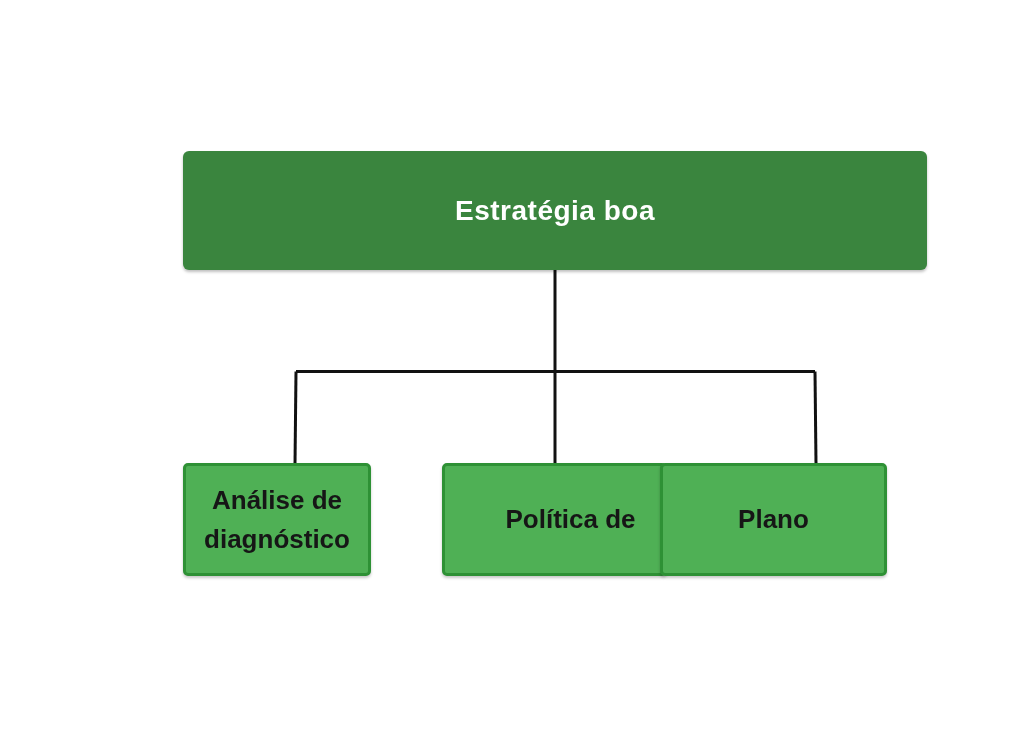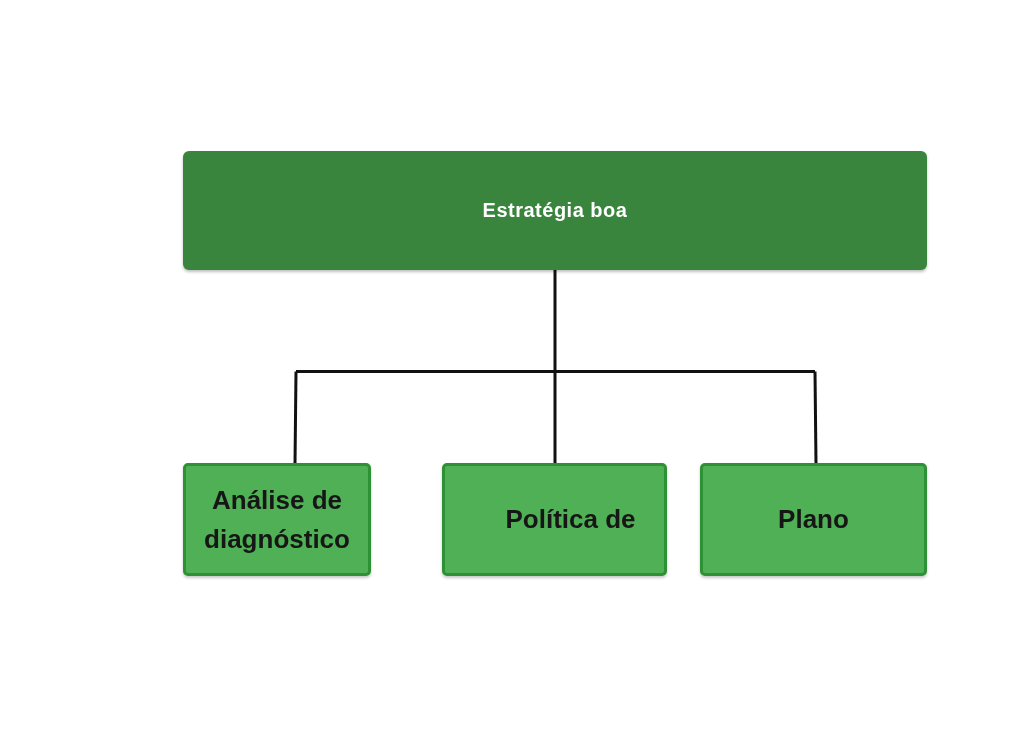--- a/index.html
+++ b/index.html
@@ -36,41 +36,41 @@
     box-sizing: border-box;
   }
   .root-box {
     left: 183px;
     top: 151px;
     width: 744px;
     height: 119px;
     background: var(--root_fill, #3a853e);
     border-radius: 6px;
     color: var(--root_text, #ffffff);
-    font-size: 20px;
+    font-size: 28px;
     font-weight: bold;
     letter-spacing: 0.5px;
     box-shadow: 0 2px 3px rgba(0, 0, 0, 0.25);
   }
   .child-box {
     top: 463px;
     height: 113px;
     background: var(--child_fill, #4fb055);
     border: 3px solid var(--child_border, #2e9135);
     border-radius: 5px;
     color: var(--child_text, #161616);
     font-size: 26px;
     font-weight: bold;
     line-height: 39px;
     flex-direction: column;
     box-shadow: 0 2px 3px rgba(0, 0, 0, 0.22);
   }
   .child-0 { left: 183px; width: 188px; }
   .child-1 { left: 442px; width: 225px; padding-left: 32px; }
-  .child-2 { left: 700px; width: 227px; }
+  .child-2 { left: 660px; width: 227px; }
   .node-line {
     display: block;
   }
 </style>
 </head>
 <body>
 
 <div class="canvas">
 
   <svg class="connectors" viewBox="0 0 1024 744" xmlns="http://www.w3.org/2000/svg">

